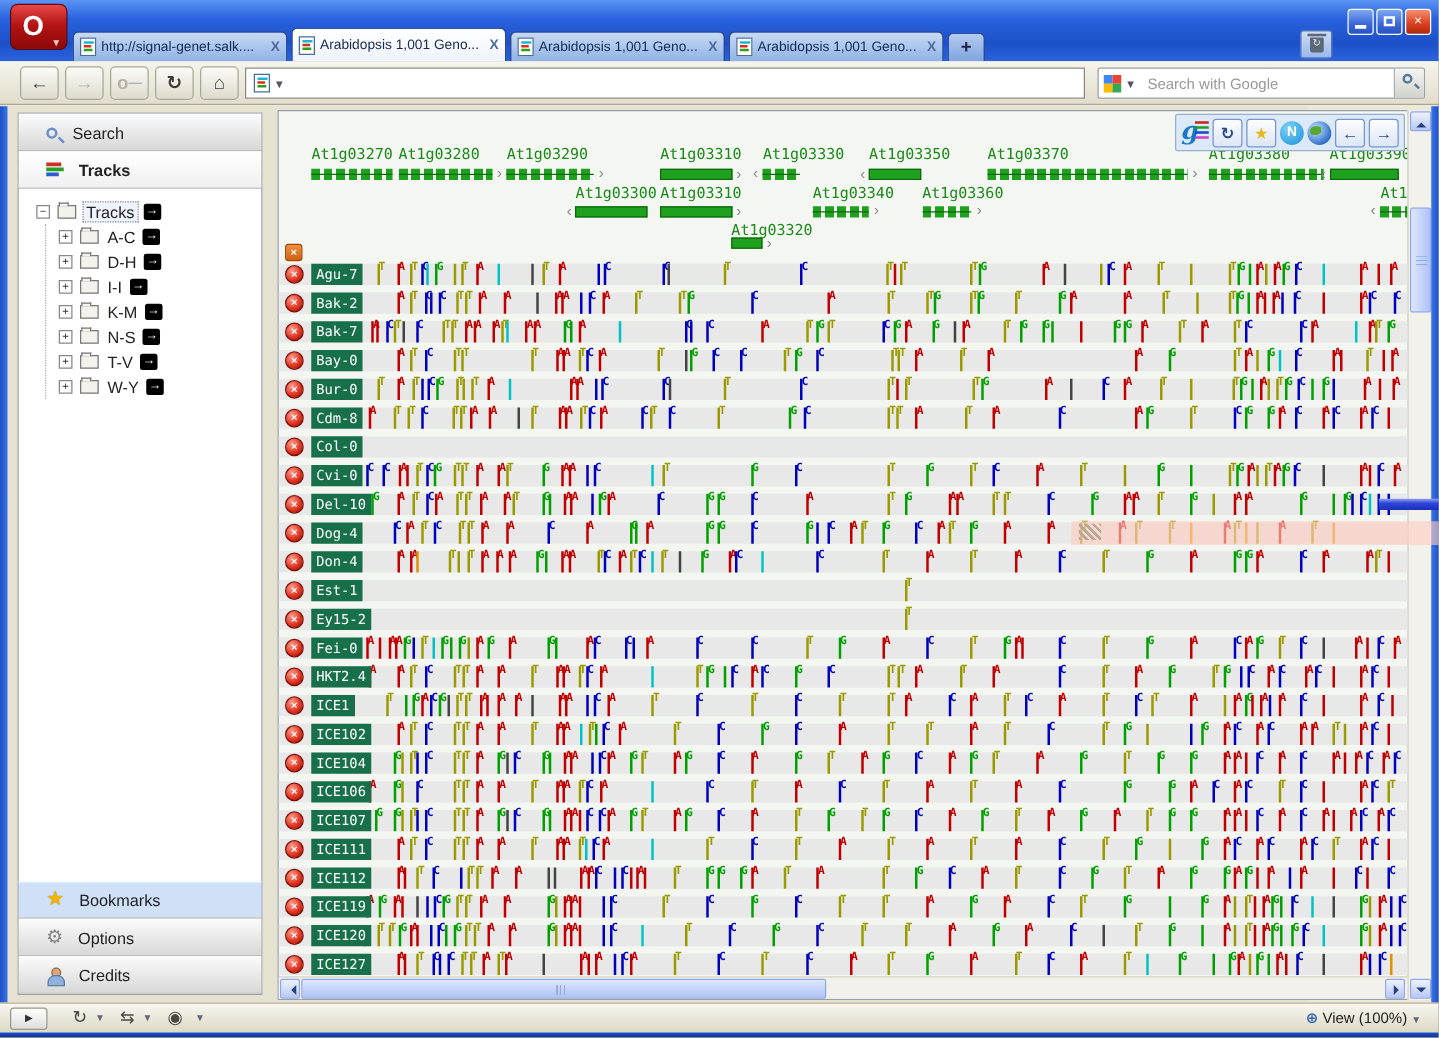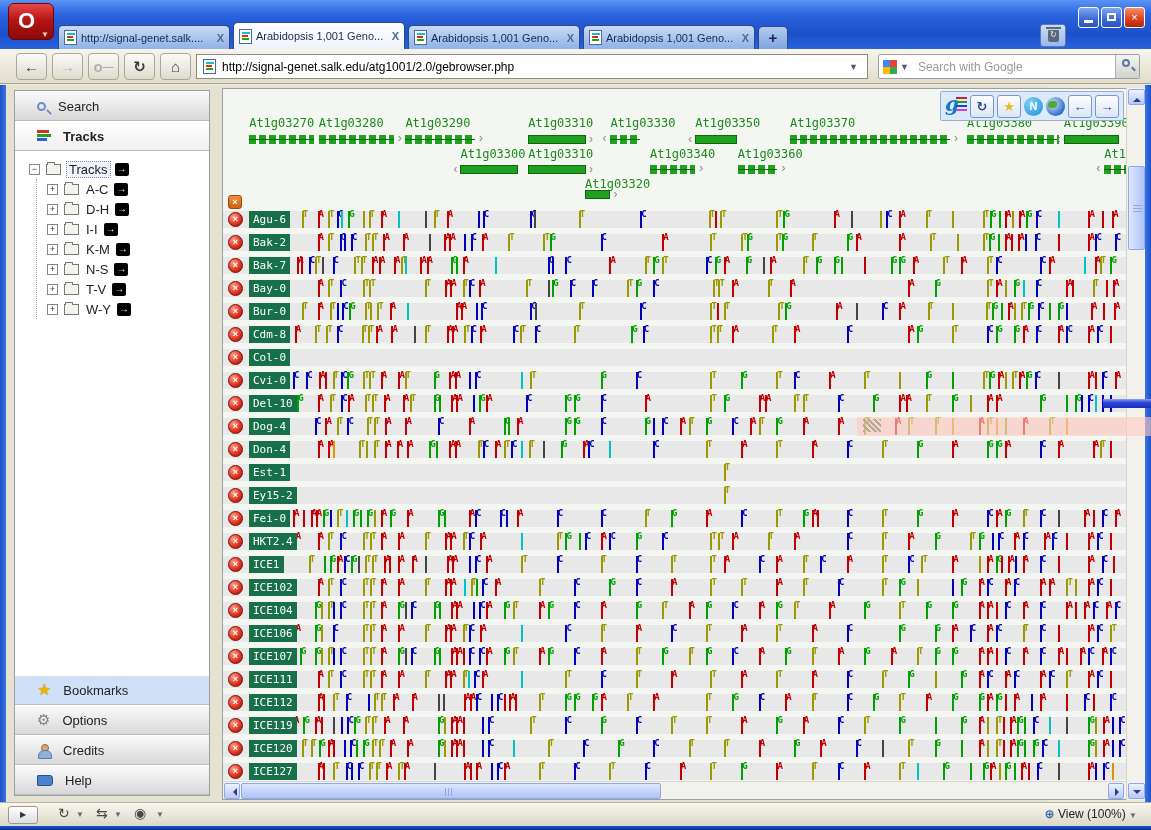--- a/index.html
+++ b/index.html
@@ -242,21 +242,20 @@
     <div class="nav-btn disabled" style="left:52px">→</div>
     <div class="nav-btn disabled" style="left:88px">o─</div>
     <div class="nav-btn" style="left:124px">↻</div>
     <div class="nav-btn" style="left:160px">⌂</div>
     <div class="addr-field">
       <span class="favicon">
           <i></i>
           <i></i>
           <i></i>
         </span>
-      <span class="url">http://signal-genet.salk.edu/atg1001/2.0/gebrowser.php</span>
       <span class="addr-caret">▼</span>
     </div>
     <div class="search-field">
       <span class="gicon">
           <i></i>
           <i></i>
           <i></i>
           <i></i>
         </span>
       <span class="addr-caret">▼</span>
@@ -342,24 +341,20 @@
           <span class="lbl">Bookmarks</span>
         </div>
         <div class="sb-item">
           <span class="icon-gear">⚙</span>
           <span class="lbl">Options</span>
         </div>
         <div class="sb-item">
           <span class="icon-person"></span>
           <span class="lbl">Credits</span>
         </div>
-        <div class="sb-item">
-          <span class="icon-book"></span>
-          <span class="lbl">Help</span>
-        </div>
       </div>
     </div>
 
     <div class="genome">
 
       <div class="mini-toolbar">
         <span class="glogo">
             <b>g</b>
             <i></i>
             <i></i>
@@ -435,21 +430,21 @@
           <div class="gene " style="left: 40.1%; width: 2.8%; top: 101px;">
             <span class="garrow" style="right: -8px;">›</span>
           </div>
         </div>
 
       <div class="orange-x">×</div>
 
       <div id="track-rows">
           <div class="track-row" style="top: 122px;">
             <div class="tclose">×</div>
-            <div class="tlabel">Agu-6</div>
+            <div class="tlabel">Agu-7</div>
             <div class="snp-layer">
               <div class="snp" style="left: 6%; background: rgb(154, 154, 0);">
                 <b style="color: rgb(154, 154, 0);">T</b>
               </div>
               <div class="snp" style="left: 7.8%; background: rgb(192, 0, 0);">
                 <b style="color: rgb(192, 0, 0);">A</b>
               </div>
               <div class="snp" style="left: 9%; background: rgb(154, 154, 0);">
                 <b style="color: rgb(154, 154, 0);">T</b>
               </div>

